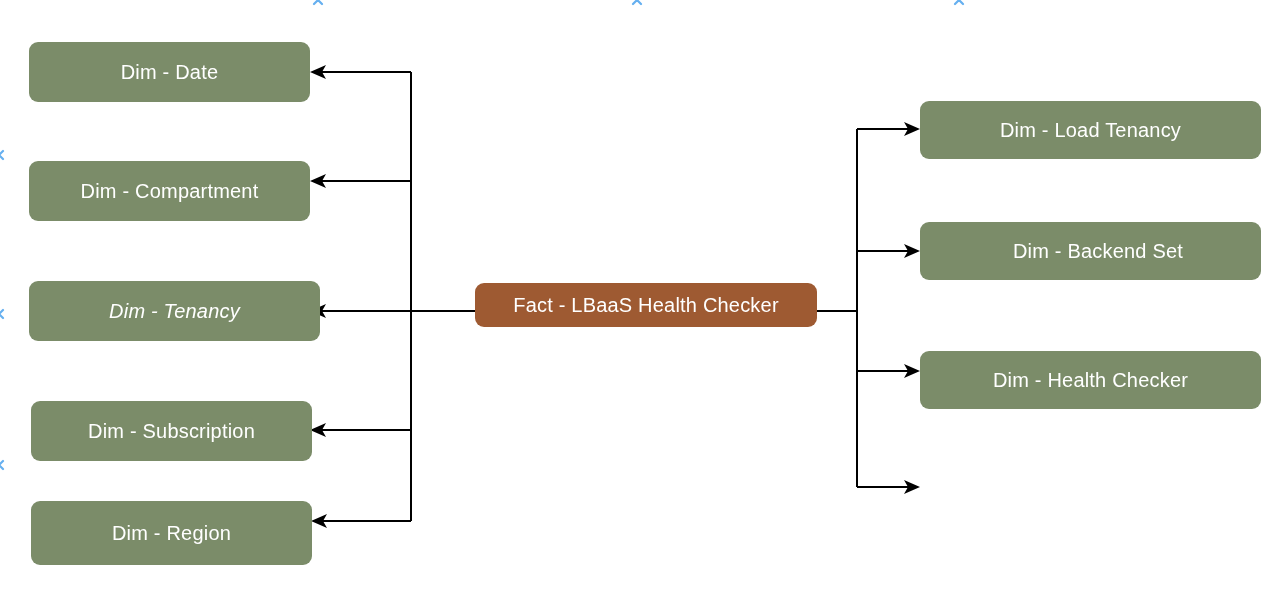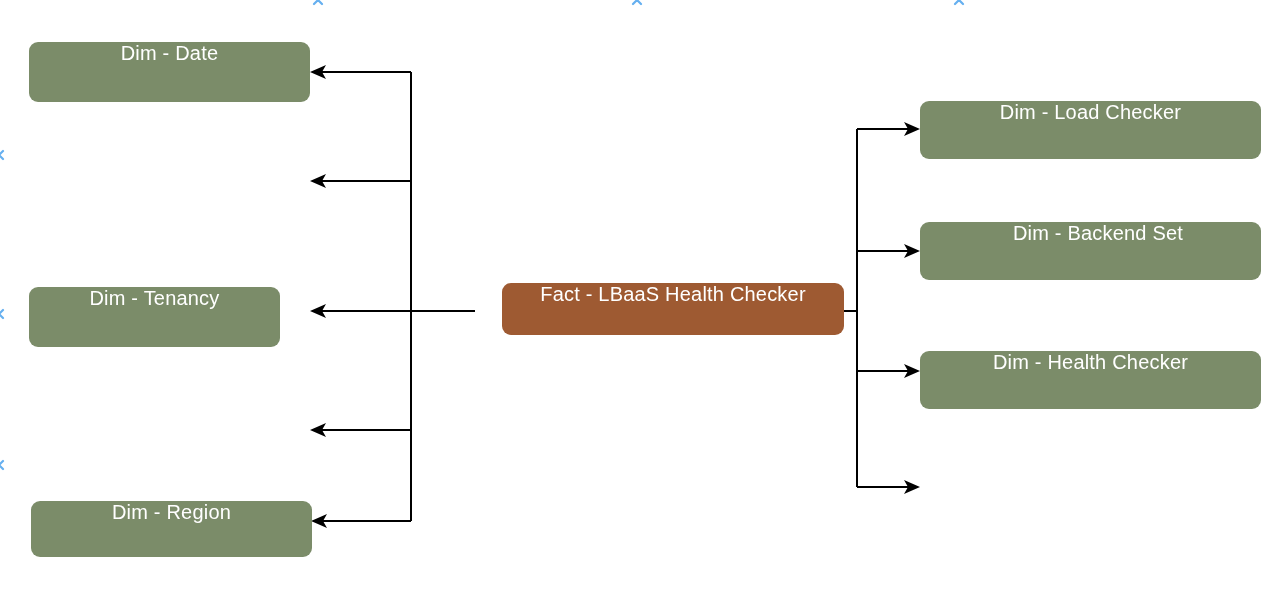--- a/index.html
+++ b/index.html
@@ -21,20 +21,21 @@
   .edges {
     position: absolute;
     left: 0;
     top: 0;
     pointer-events: none;
   }
   .node {
     position: absolute;
     border-radius: 9px;
     display: flex;
+    align-items: center;
     justify-content: center;
     color: #ffffff;
     font-size: 20px;
     letter-spacing: 0.2px;
     box-sizing: border-box;
     text-align: center;
   }
   .node.dim  { background: #7b8c69; }
   .node.fact { background: #9e5a32; }
   .edge-line {
@@ -90,33 +91,39 @@
     <path class="arrowhead" d="M920,251 l-16,-7 l4,7 l-4,7 z"></path>
     <line class="edge-line" x1="857" y1="371" x2="916" y2="371"></line>
     <path class="arrowhead" d="M920,371 l-16,-7 l4,7 l-4,7 z"></path>
     <line class="edge-line" x1="857" y1="487" x2="916" y2="487"></line>
     <path class="arrowhead" d="M920,487 l-16,-7 l4,7 l-4,7 z"></path>
   </svg>
 
   <div class="node dim" style="left:29px; top:42px; width:281px; height:60px;">
     <span>Dim - Date</span>
   </div>
-  <div class="node dim" style="left:29px; top:287px; width:251px; height:60px;">
+  <div class="node dim" style="left:29px; top:161px; width:281px; height:60px;">
+    <span>Dim - Compartment</span>
+  </div>
+  <div class="node dim" style="left:29px; top:281px; width:291px; height:60px;font-style:italic;">
     <span>Dim - Tenancy</span>
   </div>
-  <div class="node dim" style="left:31px; top:501px; width:281px; height:56px;">
+  <div class="node dim" style="left:31px; top:401px; width:281px; height:60px;">
+    <span>Dim - Subscription</span>
+  </div>
+  <div class="node dim" style="left:31px; top:501px; width:281px; height:64px;">
     <span>Dim - Region</span>
   </div>
 
-  <div class="node fact" style="left:502px; top:283px; width:342px; height:52px;">
+  <div class="node fact" style="left:475px; top:283px; width:342px; height:44px;">
     <span>Fact - LBaaS Health Checker</span>
   </div>
 
   <div class="node dim" style="left:920px; top:101px; width:341px; height:58px;">
-    <span>Dim - Load Checker</span>
+    <span>Dim - Load Tenancy</span>
   </div>
   <div class="node dim" style="left:920px; top:222px; width:341px; height:58px;padding-left:15px;">
     <span>Dim - Backend Set</span>
   </div>
   <div class="node dim" style="left:920px; top:342px; width:341px; height:58px;margin-top:9px;">
     <span>Dim - Health Checker</span>
   </div>
 
   <svg class="xmark" style="left:312px; top:-6px;" viewBox="0 0 12 12">
     <path d="M2 2 L10 10 M10 2 L2 10"></path>

